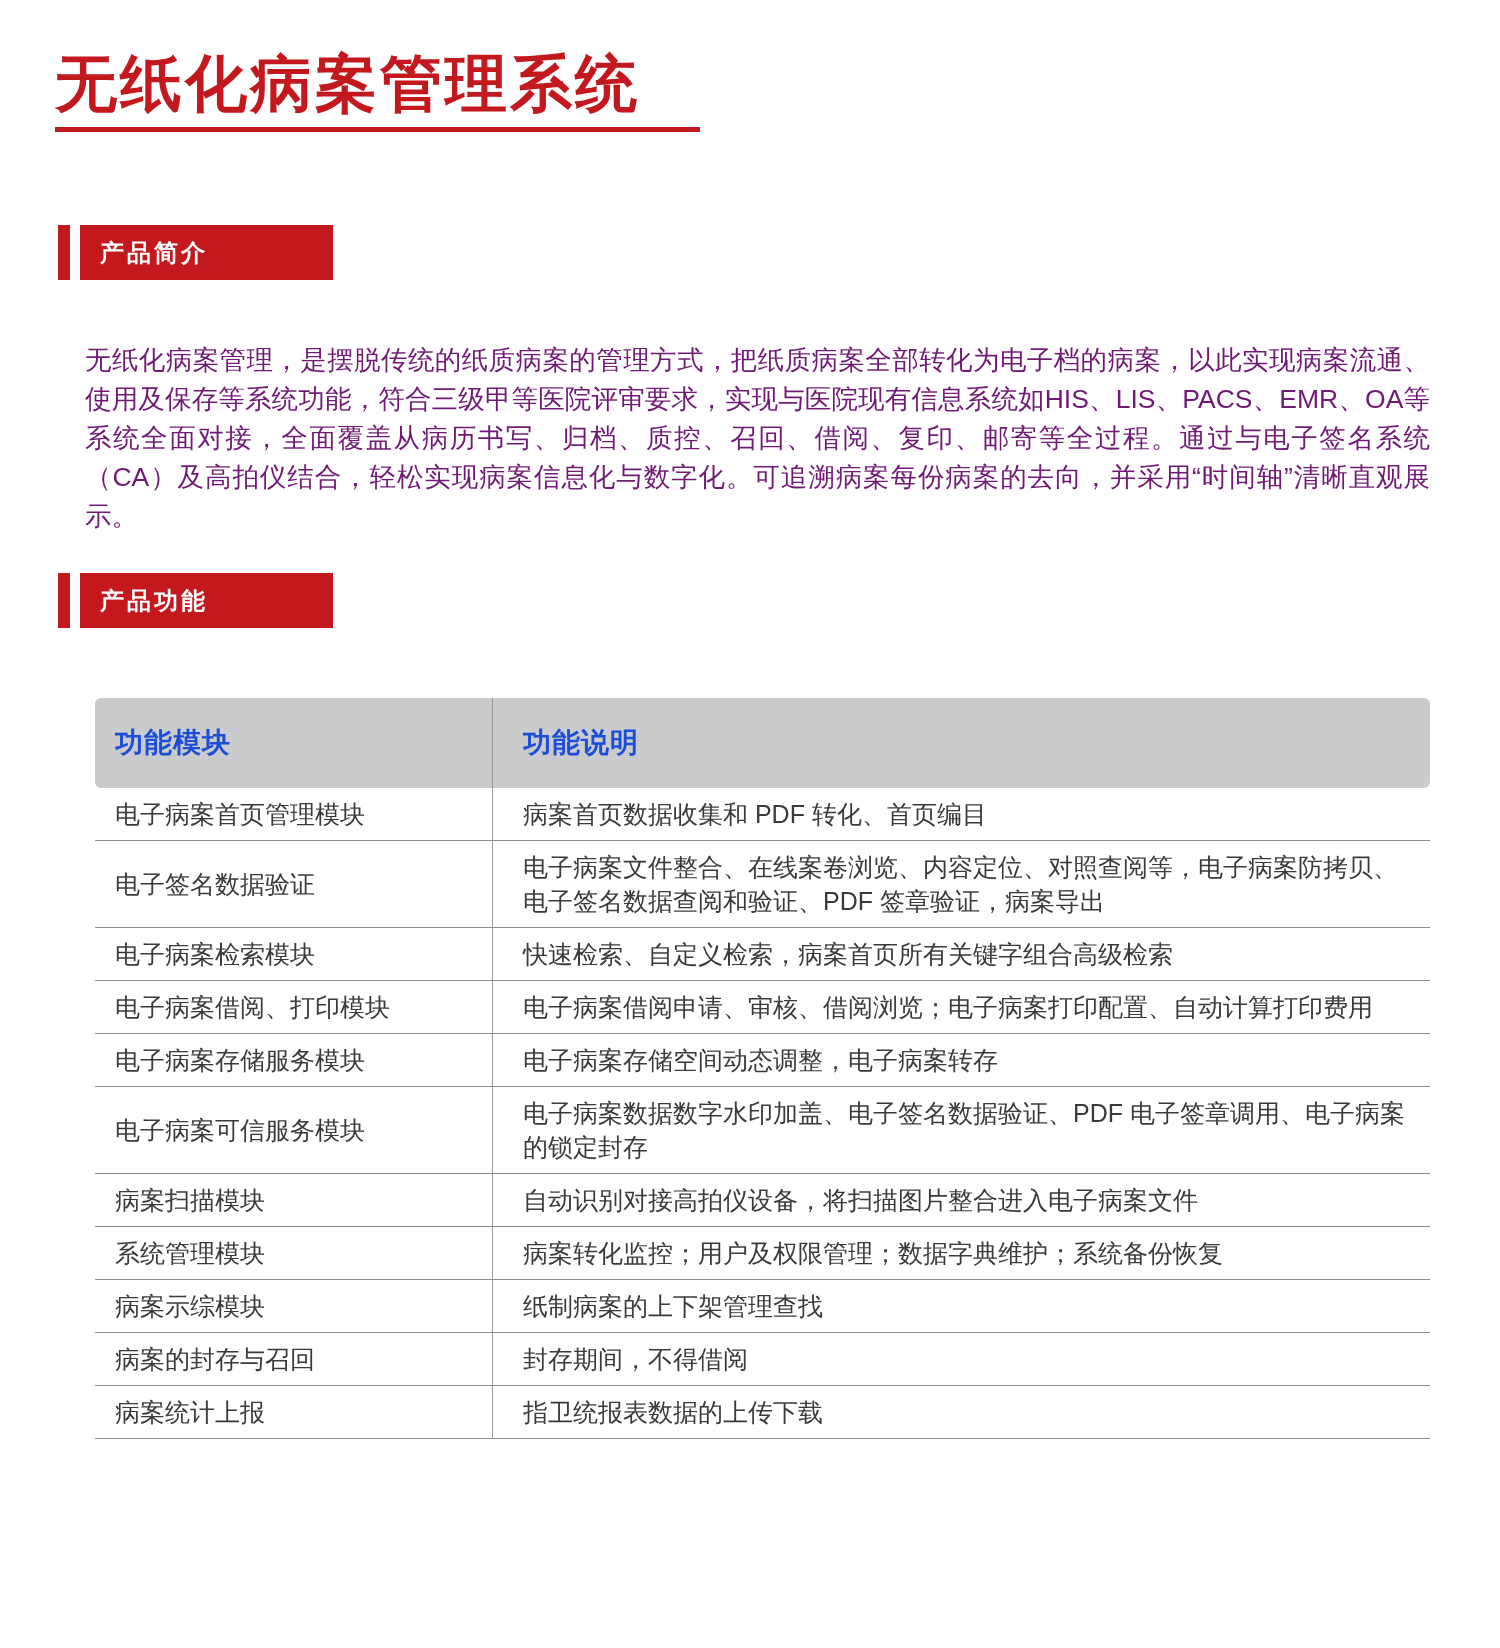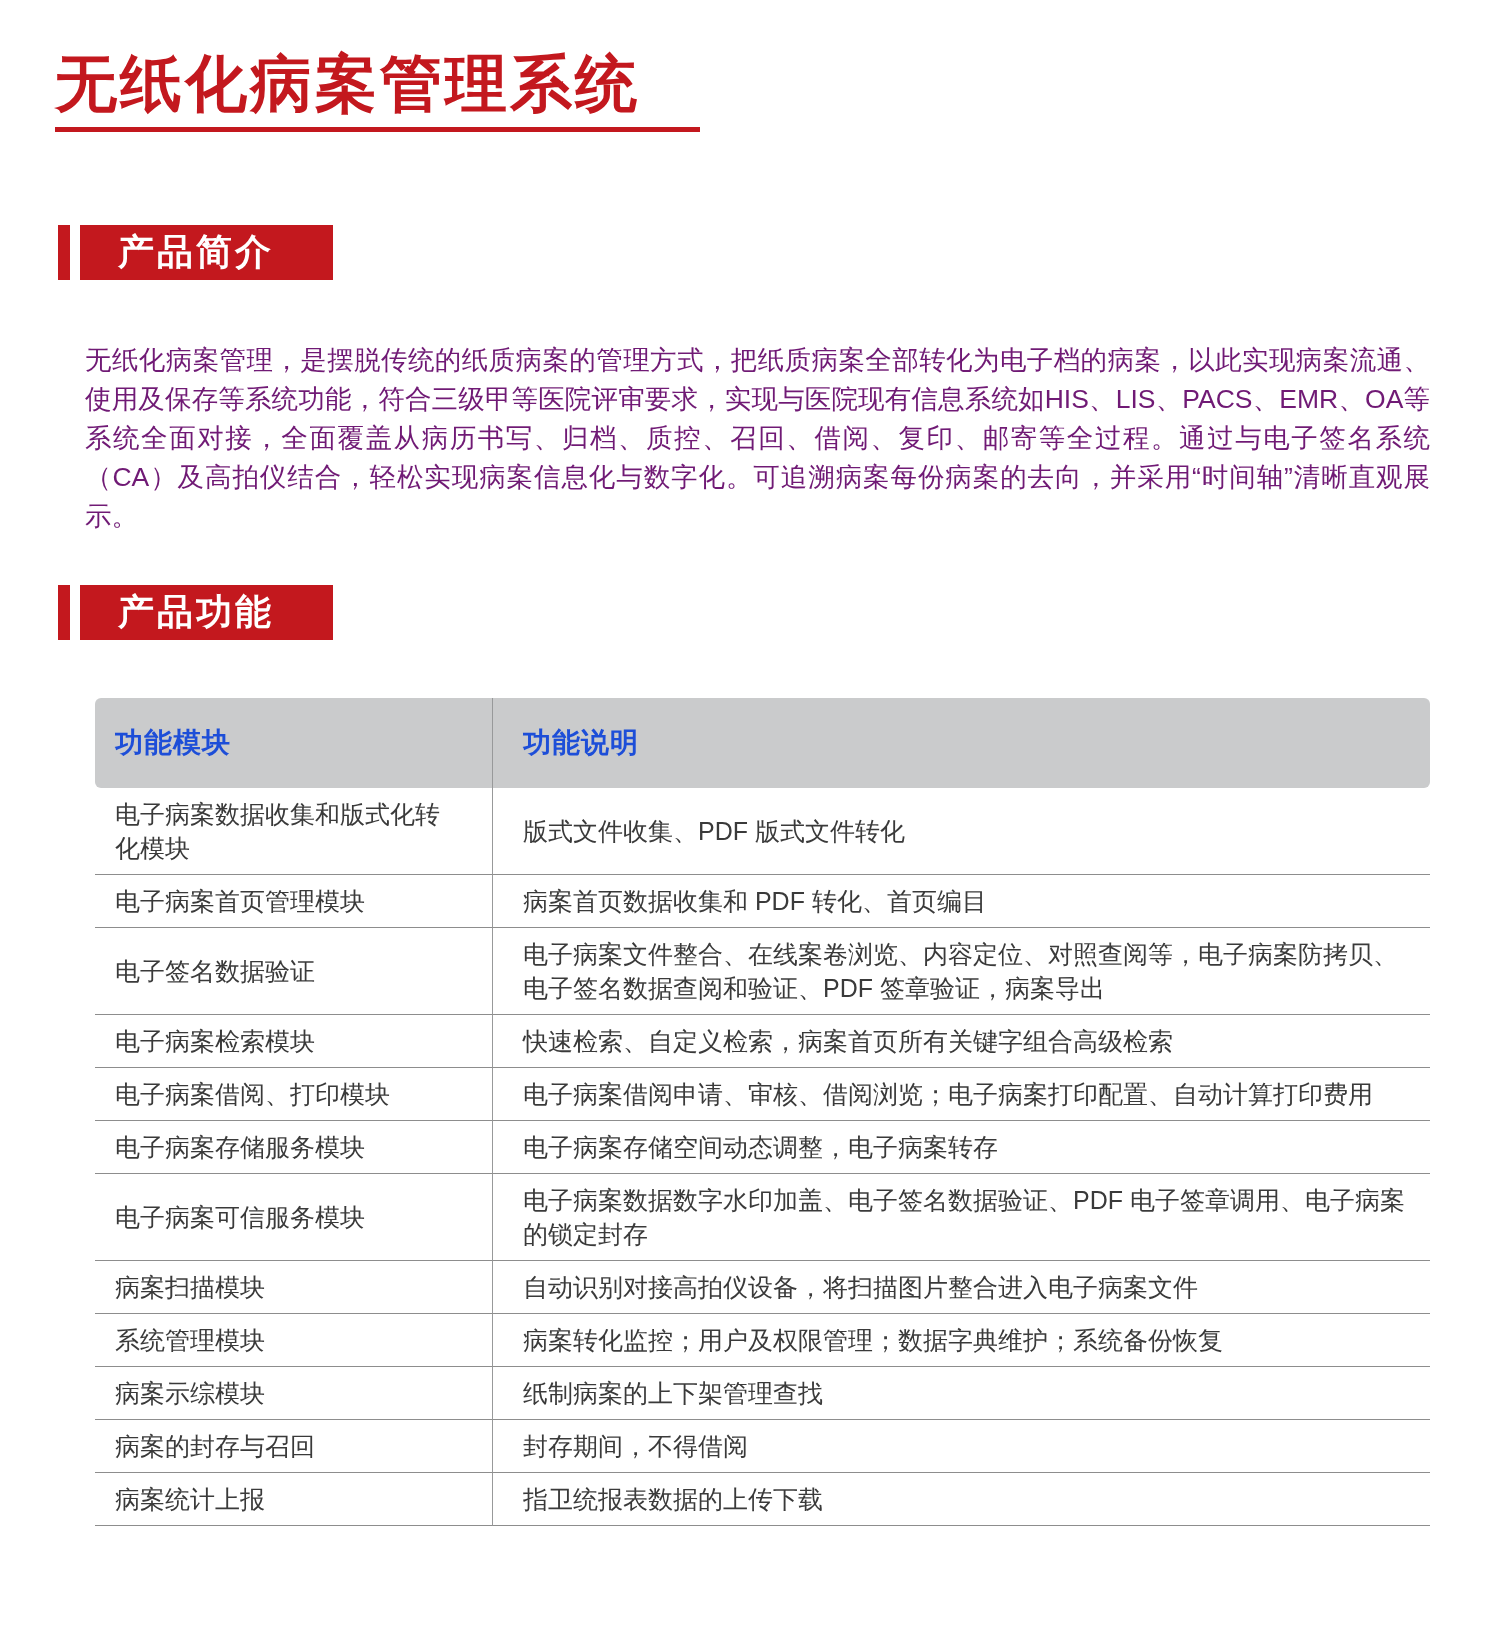--- a/index.html
+++ b/index.html
@@ -48,29 +48,29 @@
   }
   .section-banner .accent-bar{
     width:12px;
     background:var(--accent);
     margin-right:10px;
   }
   .section-banner .banner-box{
     width:253px;
     background:var(--accent);
     color:#ffffff;
-    font-size:36px;
+    font-size:24px;
     font-weight:bold;
     letter-spacing:3px;
     display:flex;
     align-items:center;
-    padding-left:38px;
+    padding-left:20px;
   }
   #intro-banner{top:225px;}
-  #features-banner{top:585px;}
+  #features-banner{top:573px;}
   .intro-text{
     position:absolute;
     left:85px;
     top:314px;
     width:1345px;
     font-size:26.5px;
     line-height:39px;
     color:#701a75;
     text-align:justify;
   }
@@ -148,24 +148,20 @@
         <col class="c1">
         <col class="c2">
       </colgroup>
     <thead>
       <tr>
         <th class="module-header">功能模块</th>
         <th class="desc-header">功能说明</th>
       </tr>
     </thead>
     <tbody>
-    <tr>
-      <td class="module">电子病案数据收集和版式化转化模块</td>
-      <td class="desc">版式文件收集、PDF 版式文件转化</td>
-    </tr>
 
     <tr>
       <td class="module">电子病案首页管理模块</td>
       <td class="desc">病案首页数据收集和 PDF 转化、首页编目</td>
     </tr>
 
     <tr>
       <td class="module">电子签名数据验证</td>
       <td class="desc">电子病案文件整合、在线案卷浏览、内容定位、对照查阅等，电子病案防拷贝、电子签名数据查阅和验证、PDF 签章验证，病案导出</td>
     </tr>

